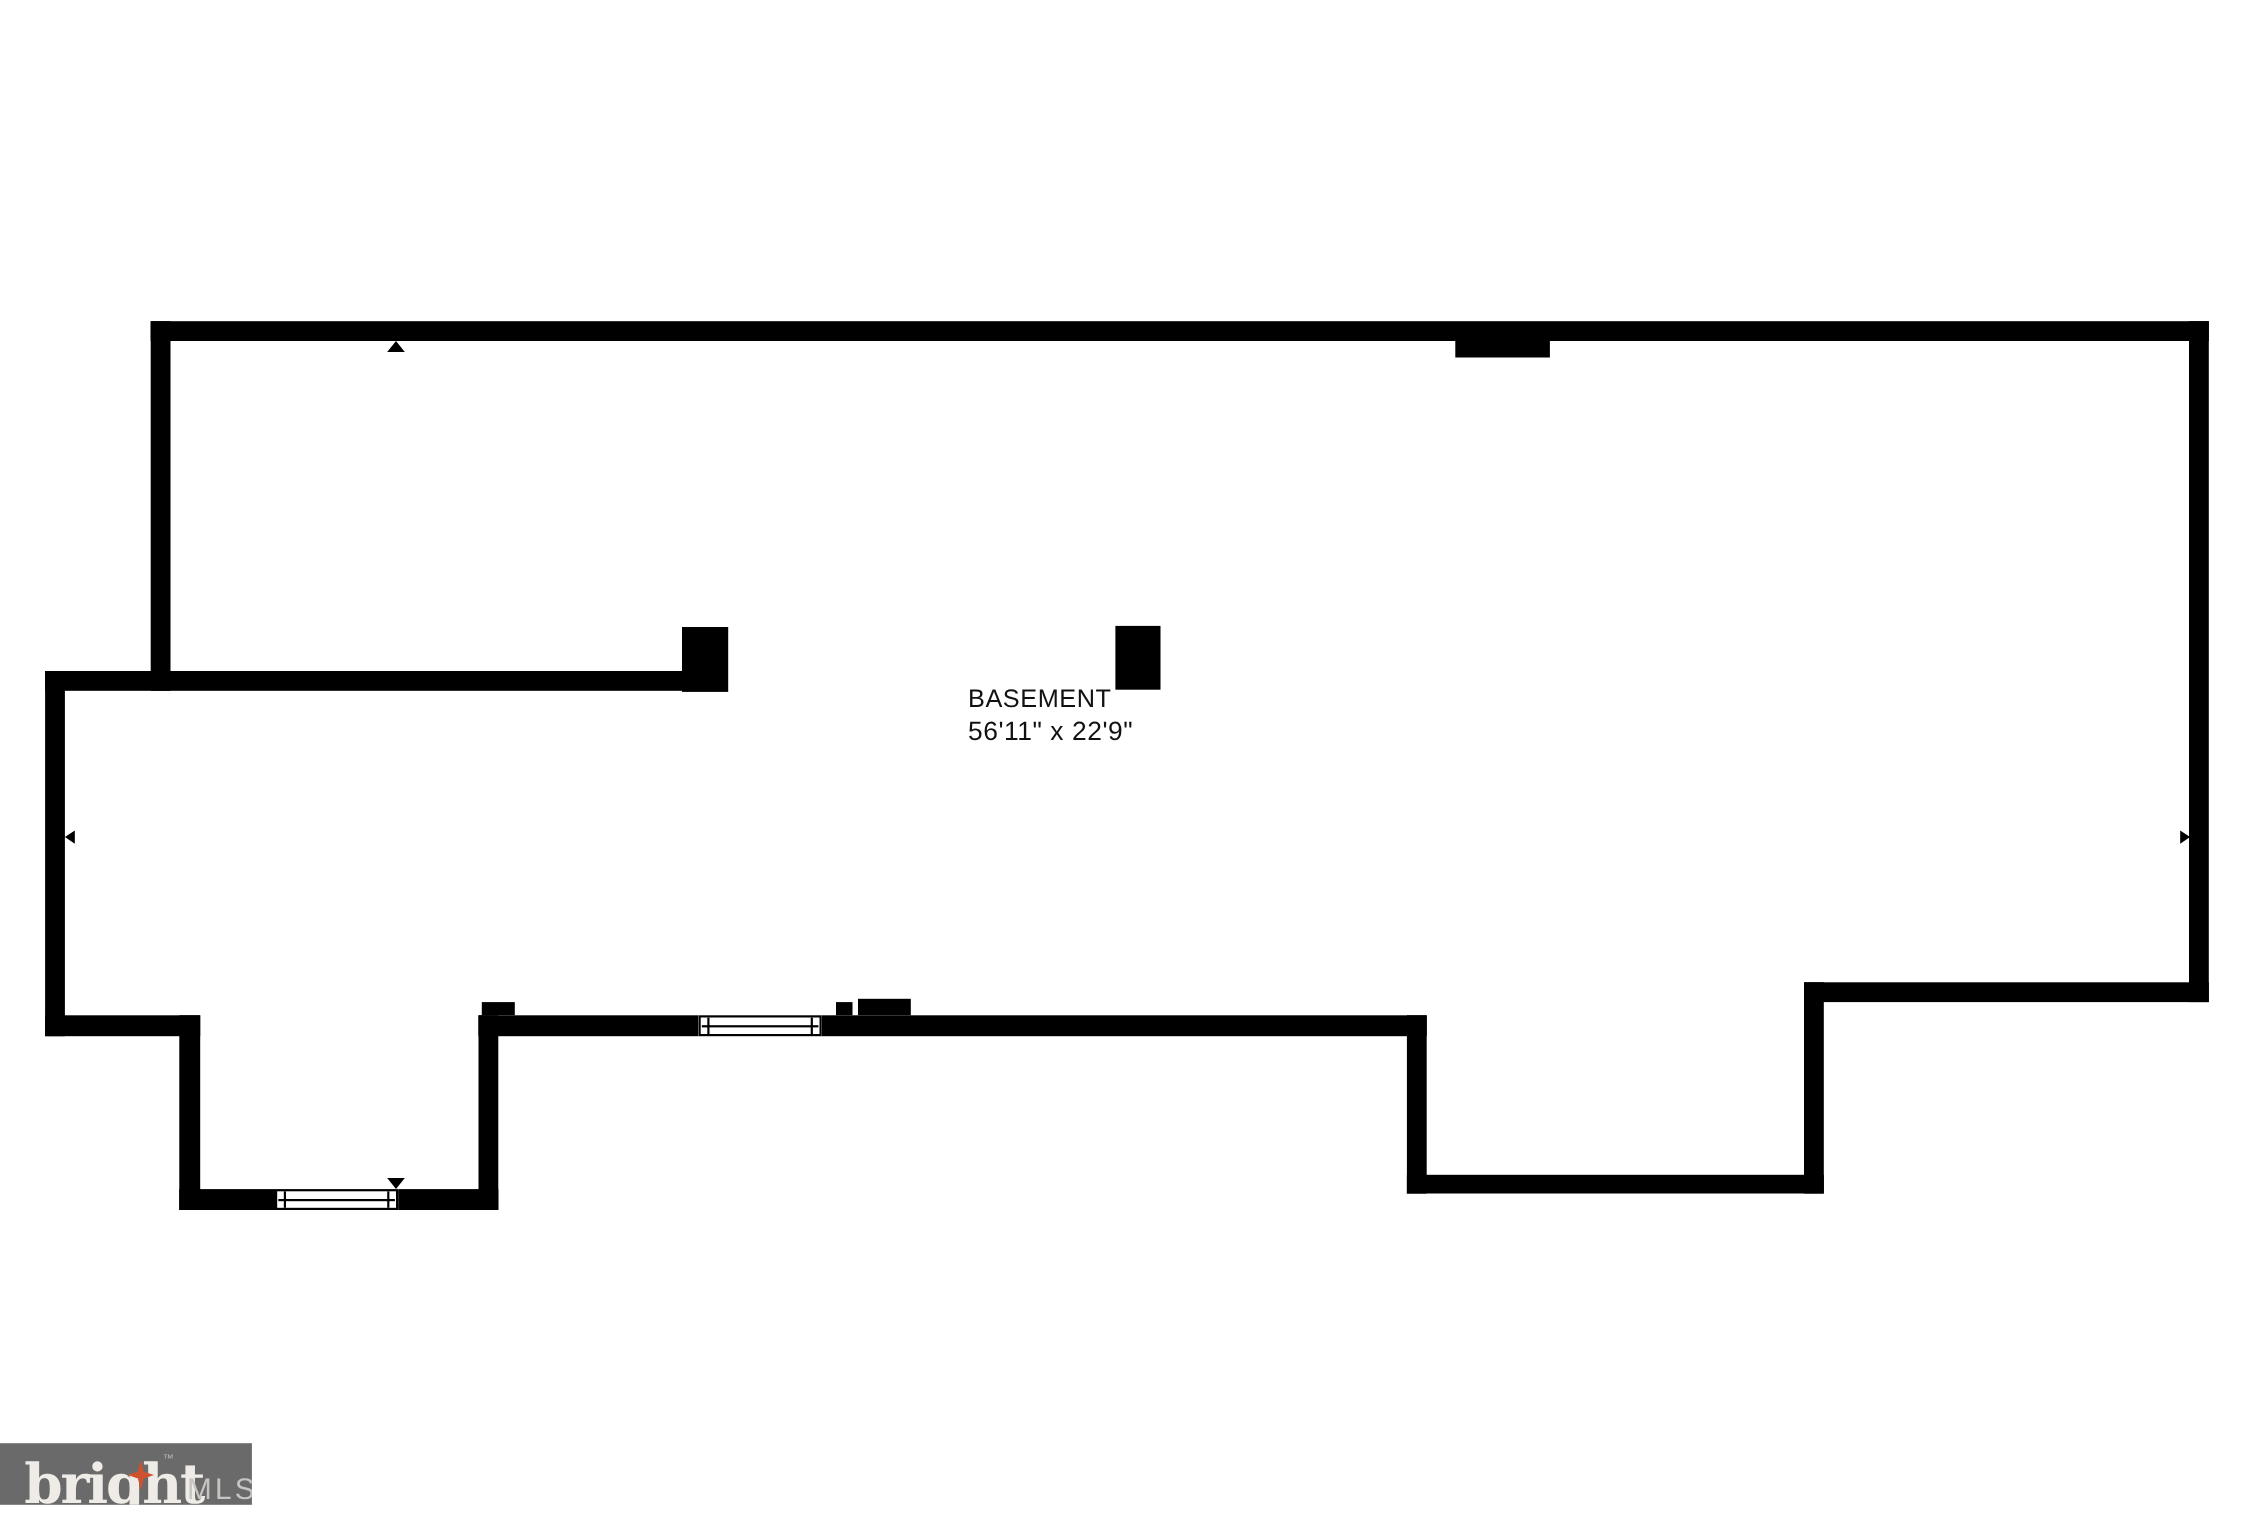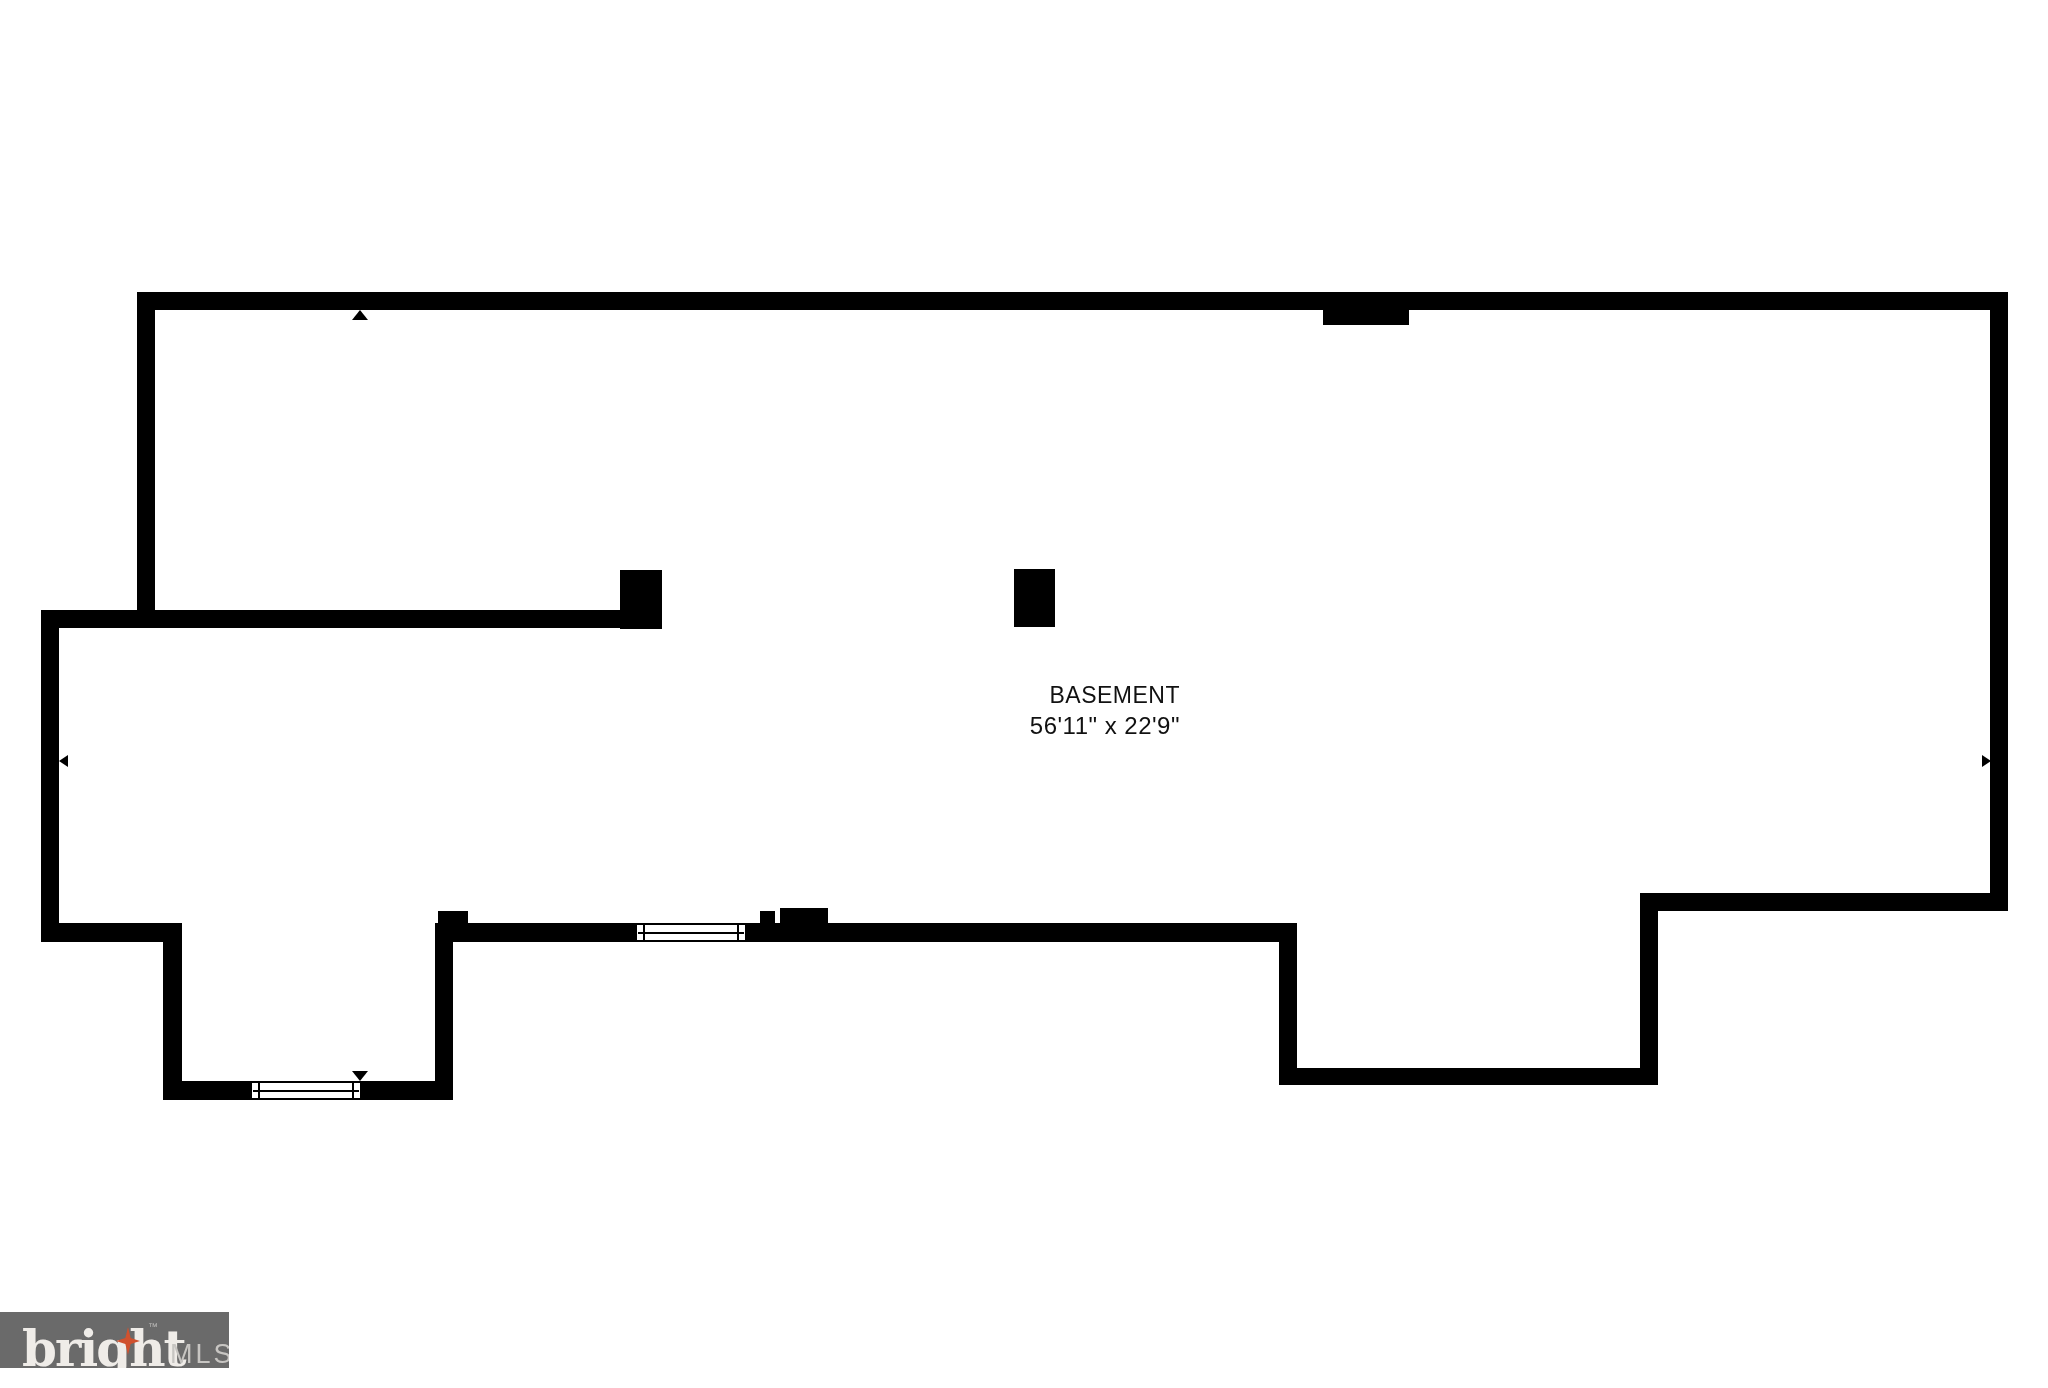--- a/index.html
+++ b/index.html
@@ -16,22 +16,22 @@
     border:2px solid #000;box-sizing:border-box;
   }
   .win-mid{position:absolute;left:1px;right:1px;top:50%;margin-top:-1px;height:2px;background:#000;}
   .win-cap{position:absolute;top:0;bottom:0;width:2px;background:#000;}
   .tri{position:absolute;width:0;height:0;}
   .tri-up{border-left:8px solid transparent;border-right:8px solid transparent;border-bottom:10px solid #000;}
   .tri-down{border-left:8px solid transparent;border-right:8px solid transparent;border-top:10px solid #000;}
   .tri-left{border-top:6px solid transparent;border-bottom:6px solid transparent;border-right:9px solid #000;}
   .tri-right{border-top:6px solid transparent;border-bottom:6px solid transparent;border-left:9px solid #000;}
   .room-label{
-    position:absolute;left:880px;top:680px;width:300px;
-    text-align:right;color:#111;
+    position:absolute;left:880px;top:620px;width:300px;
+    text-align:left;color:#111;
   }
   .room-name{display:block;font-size:23px;letter-spacing:.5px;line-height:30px;}
   .room-dims{display:block;font-size:24px;letter-spacing:.5px;line-height:31px;}
   .logo{
     position:absolute;left:0;top:1312px;width:229px;height:56px;
     overflow:hidden;
   }
   .logo-bright{
     position:absolute;left:22px;top:12px;
     font-family:"DejaVu Serif", serif;font-weight:bold;

